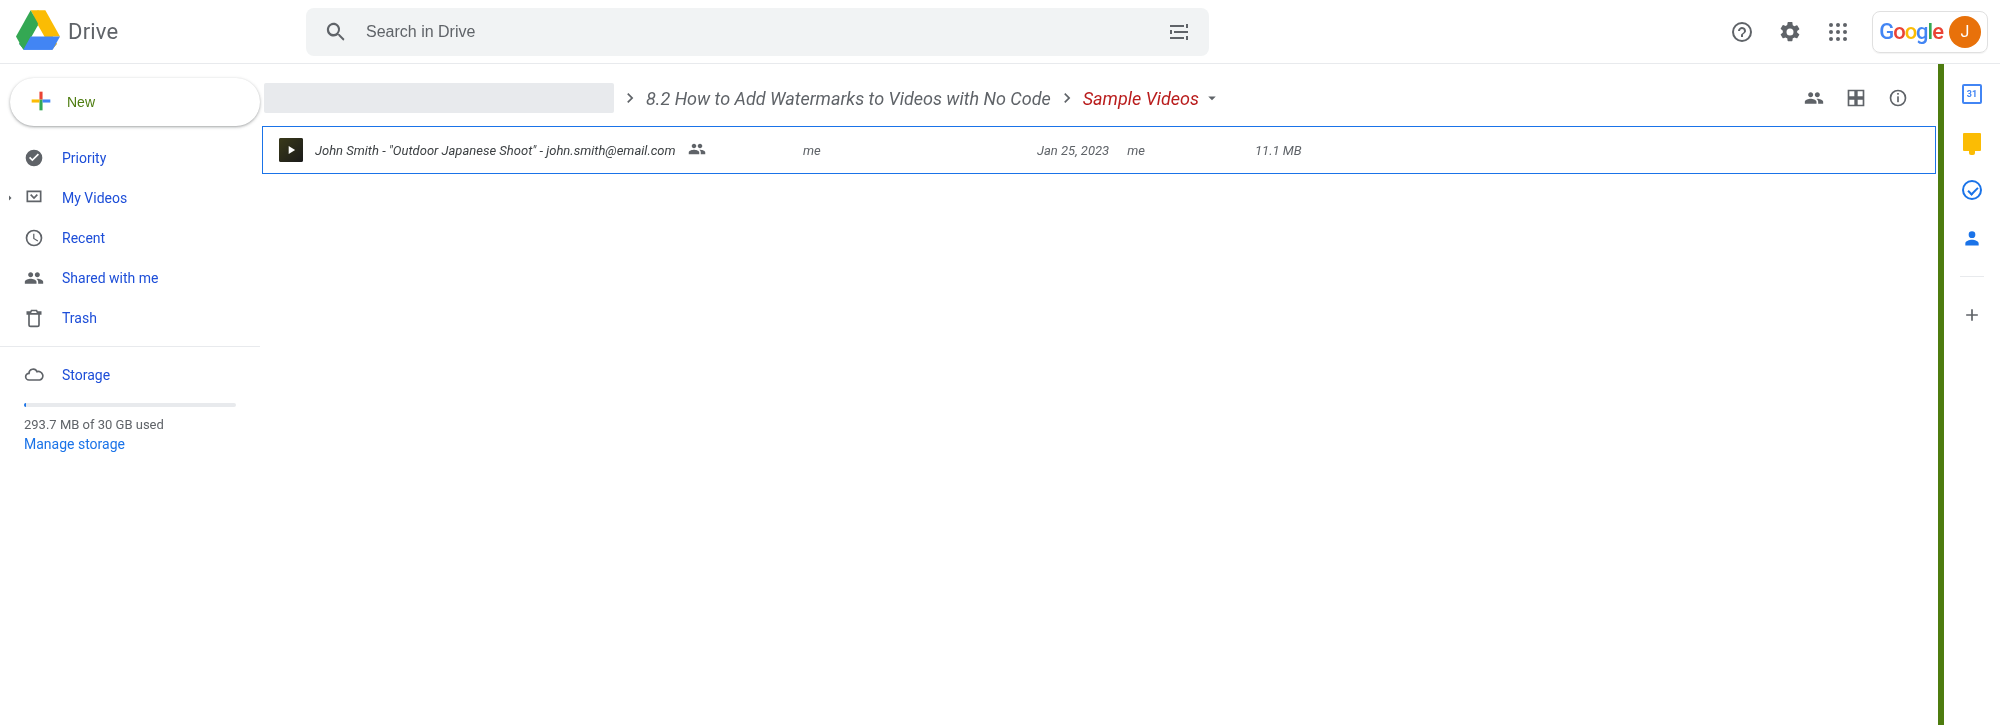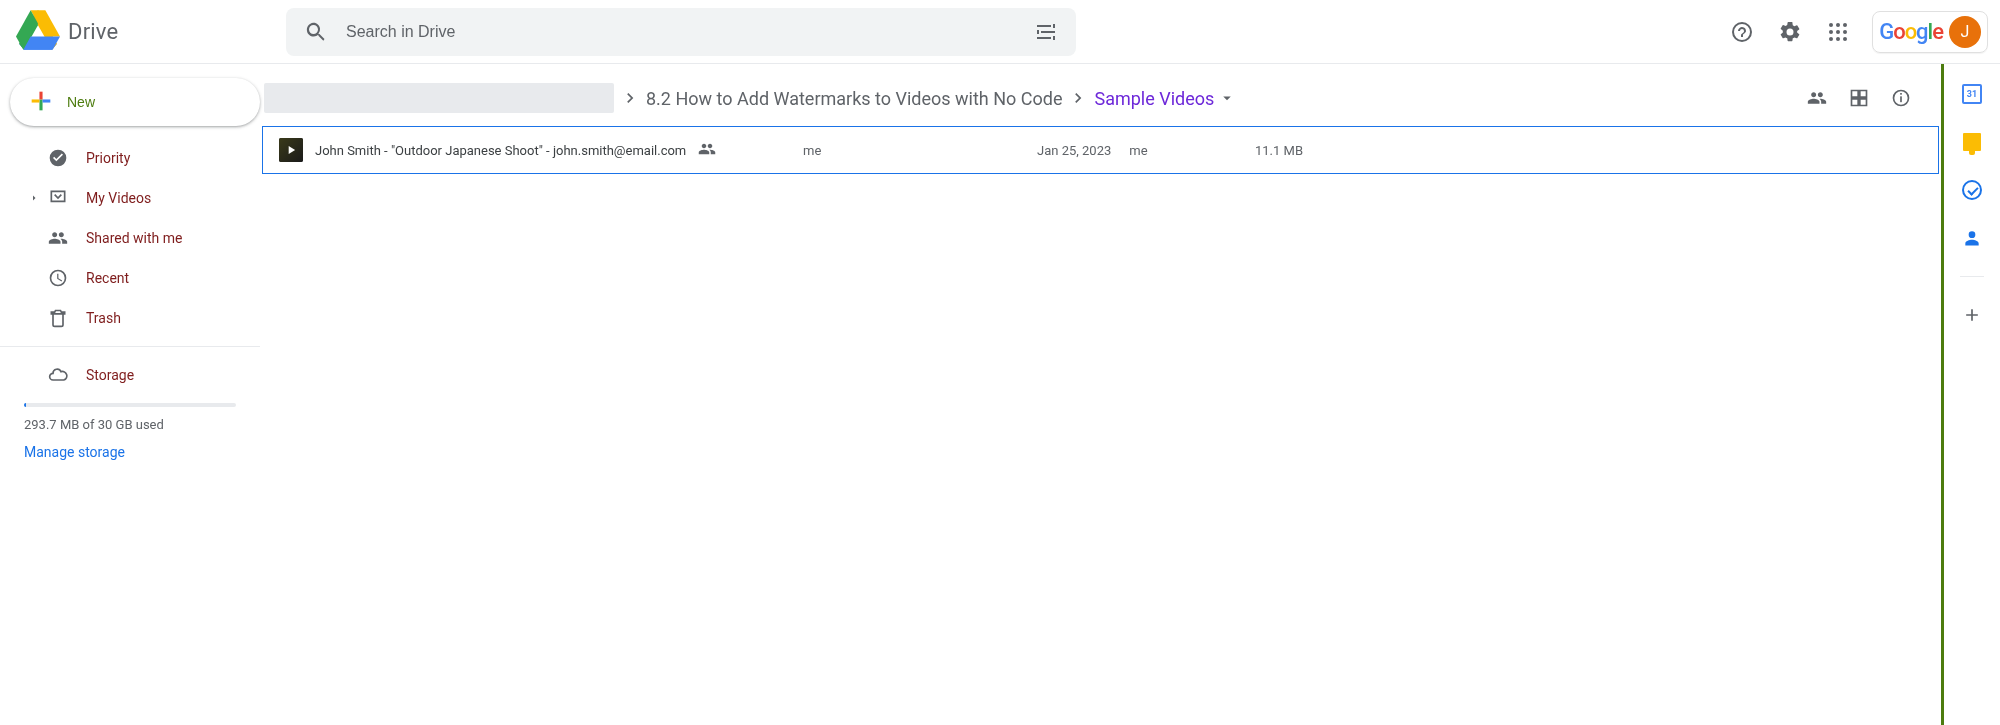--- a/index.html
+++ b/index.html
@@ -4,21 +4,21 @@
 <style>
   * { box-sizing: border-box; margin: 0; padding: 0; }
   html, body { height: 100%; }
   body { font-family: "Google Sans", Roboto, Arial, sans-serif; color: #202124; background: #fff; font-size: 14px; overflow: hidden; }
 
   
   .header { display: flex; align-items: center; height: 64px; padding: 0 8px 0 16px; border-bottom: 1px solid #e8eaed; gap: 12px; }
   .brand { display: flex; align-items: center; gap: 8px; width: 250px; flex-shrink: 0; cursor: pointer; }
   .brand-logo { width: 44px; height: 40px; }
   .brand-text { font-size: 22px; color: #5f6368; letter-spacing: .2px; }
-  .search-wrap { flex: 0 0 auto; width: 790px; margin-left: 8px; }
+  .search-wrap { flex: 0 0 auto; width: 903px; margin-left: 28px; }
   .search { display: flex; align-items: center; background: #f1f3f4; border-radius: 8px; height: 48px; padding: 0 8px; }
   .search svg { fill: #5f6368; }
   .search-input { flex: 1; border: none; background: transparent; outline: none; font-size: 16px; color: #202124; padding: 0 8px; }
   .search-input::placeholder { color: #5f6368; }
   .hicon-btn { width: 44px; height: 44px; border-radius: 50%; display: inline-flex; align-items: center; justify-content: center; cursor: pointer; }
   .header-spacer { flex: 1; }
   .header-right { display: flex; align-items: center; gap: 4px; padding-right: 4px; }
   .account-frame { display: flex; align-items: center; border: 1px solid #e0e0e0; border-radius: 8px; padding: 4px 6px; gap: 6px; margin-left: 8px; box-shadow: 0 1px 1px rgba(0,0,0,0.05); }
   .google-logo { font-size: 22px; font-weight: 500; letter-spacing: -1px; display: flex; }
   .google-logo span:nth-child(1){color:#4285f4;} .google-logo span:nth-child(2){color:#ea4335;} .google-logo span:nth-child(3){color:#fbbc05;} .google-logo span:nth-child(4){color:#4285f4;} .google-logo span:nth-child(5){color:#34a853;} .google-logo span:nth-child(6){color:#ea4335;}
@@ -26,39 +26,39 @@
 
   
   .shell { display: flex; height: calc(100% - 64px); }
 
   
   .sidebar { width: 260px; flex-shrink: 0; padding-top: 10px; display: flex; flex-direction: column; }
   .new-btn { display: inline-flex; align-items: center; gap: 12px; height: 48px; padding: 0 22px 0 16px; margin: 4px 0 12px 10px; border-radius: 24px; background: #fff; box-shadow: 0 1px 2px rgba(60,64,67,.3), 0 1px 3px 1px rgba(60,64,67,.15); cursor: pointer; border: 1px solid transparent; }
   .new-btn-label { font-size: 14px; font-weight: 500; color: #4d7c0f; }
   .new-plus { width: 28px; height: 28px; }
   .nav-list { list-style: none; }
-  .nav-item { display: flex; align-items: center; gap: 18px; height: 40px; padding: 0 24px 0 24px; color: #7f1d1d; border-radius: 0 20px 20px 0; cursor: pointer; font-size: 14px; position: relative; margin-left: 24px; }
+  .nav-item { display: flex; align-items: center; gap: 18px; height: 40px; padding: 0 24px 0 24px; color: #1d4ed8; border-radius: 0 20px 20px 0; cursor: pointer; font-size: 14px; position: relative; }
   .nav-item svg { width: 20px; height: 20px; fill: #5f6368; }
   .nav-item .expand-caret { position: absolute; left: 4px; width: 12px; height: 12px; fill: #5f6368; }
   .nav-divider { border: none; border-top: 1px solid #e8eaed; margin: 8px 0; }
   .storage-block { padding: 0 24px; color: #5f6368; }
   .storage-bar { height: 4px; background: #e8eaed; border-radius: 2px; margin: 8px 0 10px; overflow: hidden; }
   .storage-bar-fill { height: 100%; background: #1a73e8; width: 1%; }
-  .storage-text { font-size: 13px; margin-bottom: 12px; }
+  .storage-text { font-size: 13px; margin-bottom: 4px; }
   .manage-link { color: #1a73e8; font-size: 14px; text-decoration: none; cursor: pointer; }
 
   
   .main { flex: 1; display: flex; min-width: 0; }
-  .content { flex: 1; min-width: 0; border-right: 3px solid #4d7c0f; padding: 10px 0 0 0; }
+  .content { flex: 1; min-width: 0; border-right: 6px solid #4d7c0f; padding: 10px 0 0 0; font-style: italic; }
   .toolbar { display: flex; align-items: center; padding: 4px 20px 4px 4px; }
   .breadcrumbs { display: flex; align-items: center; flex: 1; min-width: 0; font-size: 18px; color: #5f6368; gap: 6px; overflow: hidden; }
   .crumb-placeholder { width: 350px; height: 30px; background: #e8eaed; border-radius: 2px; flex-shrink: 0; }
   .crumb-chevron { width: 20px; height: 20px; fill: #5f6368; flex-shrink: 0; }
   .crumb { white-space: nowrap; cursor: pointer; color: #5f6368; }
-  .crumb.current { color: #6d28d9; display: flex; align-items: center; gap: 4px; }
+  .crumb.current { color: #b91c1c; display: flex; align-items: center; gap: 4px; }
   .crumb-drop { width: 18px; height: 18px; fill: #5f6368; }
   .toolbar-actions { display: flex; align-items: center; gap: 2px; }
   .tool-icon { width: 40px; height: 40px; border-radius: 50%; display: inline-flex; align-items: center; justify-content: center; cursor: pointer; fill: #5f6368; }
   .tool-icon svg { width: 20px; height: 20px; }
 
   
   .table { width: calc(100% - 0px); }
   .thead, .trow { display: flex; align-items: center; padding: 0 16px; }
   .thead { height: 40px; border-bottom: 1px solid #e8eaed; margin-top: 12px; }
   .th { color: #5f6368; font-size: 13px; font-weight: 500; display: flex; align-items: center; gap: 8px; }
@@ -212,29 +212,29 @@
             <path d="M19 2H5a2 2 0 00-2 2v16l4-4h12a2 2 0 002-2V4a2 2 0 00-2-2z" opacity="0"></path>
             <path d="M7.5 3L2 12.5 4.5 17 10 7.5 7.5 3zm9 0L22 12.5 19.5 17 14 7.5 16.5 3zM5 18h14l2.5-4.5h-19L5 18z" opacity="0"></path>
             <path d="M12 2L4 16h5l3-6 3 6h5L12 2zM4 18l2 4h12l2-4H4z" opacity="0"></path>
             <path d="M4 4h16v12H4z" fill="none" stroke="#5f6368" stroke-width="2"></path>
             <path d="M8 8l4 4 4-4" fill="none" stroke="#5f6368" stroke-width="2"></path>
           </svg>
         <span>My Videos</span>
       </li>
       <li class="nav-item">
         <svg viewBox="0 0 24 24">
+            <path d="M12 2a10 10 0 100 20 10 10 0 000-20zm0 18a8 8 0 110-16 8 8 0 010 16zm.5-13H11v6l5.25 3.15.75-1.23-4.5-2.67V7z"></path>
+          </svg>
+        <span>Recent</span>
+      </li>
+      <li class="nav-item">
+        <svg viewBox="0 0 24 24">
             <path d="M16 11c1.66 0 3-1.34 3-3s-1.34-3-3-3-3 1.34-3 3 1.34 3 3 3zm-8 0c1.66 0 3-1.34 3-3S9.66 5 8 5 5 6.34 5 8s1.34 3 3 3zm0 2c-2.33 0-7 1.17-7 3.5V19h14v-2.5C15 14.17 10.33 13 8 13zm8 0c-.29 0-.62.02-.97.05 1.16.84 1.97 1.97 1.97 3.45V19h6v-2.5c0-2.33-4.67-3.5-7-3.5z"></path>
           </svg>
         <span>Shared with me</span>
-      </li>
-      <li class="nav-item">
-        <svg viewBox="0 0 24 24">
-            <path d="M12 2a10 10 0 100 20 10 10 0 000-20zm0 18a8 8 0 110-16 8 8 0 010 16zm.5-13H11v6l5.25 3.15.75-1.23-4.5-2.67V7z"></path>
-          </svg>
-        <span>Recent</span>
       </li>
       <li class="nav-item">
         <svg viewBox="0 0 24 24">
             <path d="M6 7h12v13a2 2 0 01-2 2H8a2 2 0 01-2-2V7zm3-4h6l1 2h4v2H4V5h4l1-2z" fill="none" stroke="#5f6368" stroke-width="2"></path>
           </svg>
         <span>Trash</span>
       </li>
     </ul>
 
     <hr class="nav-divider">

